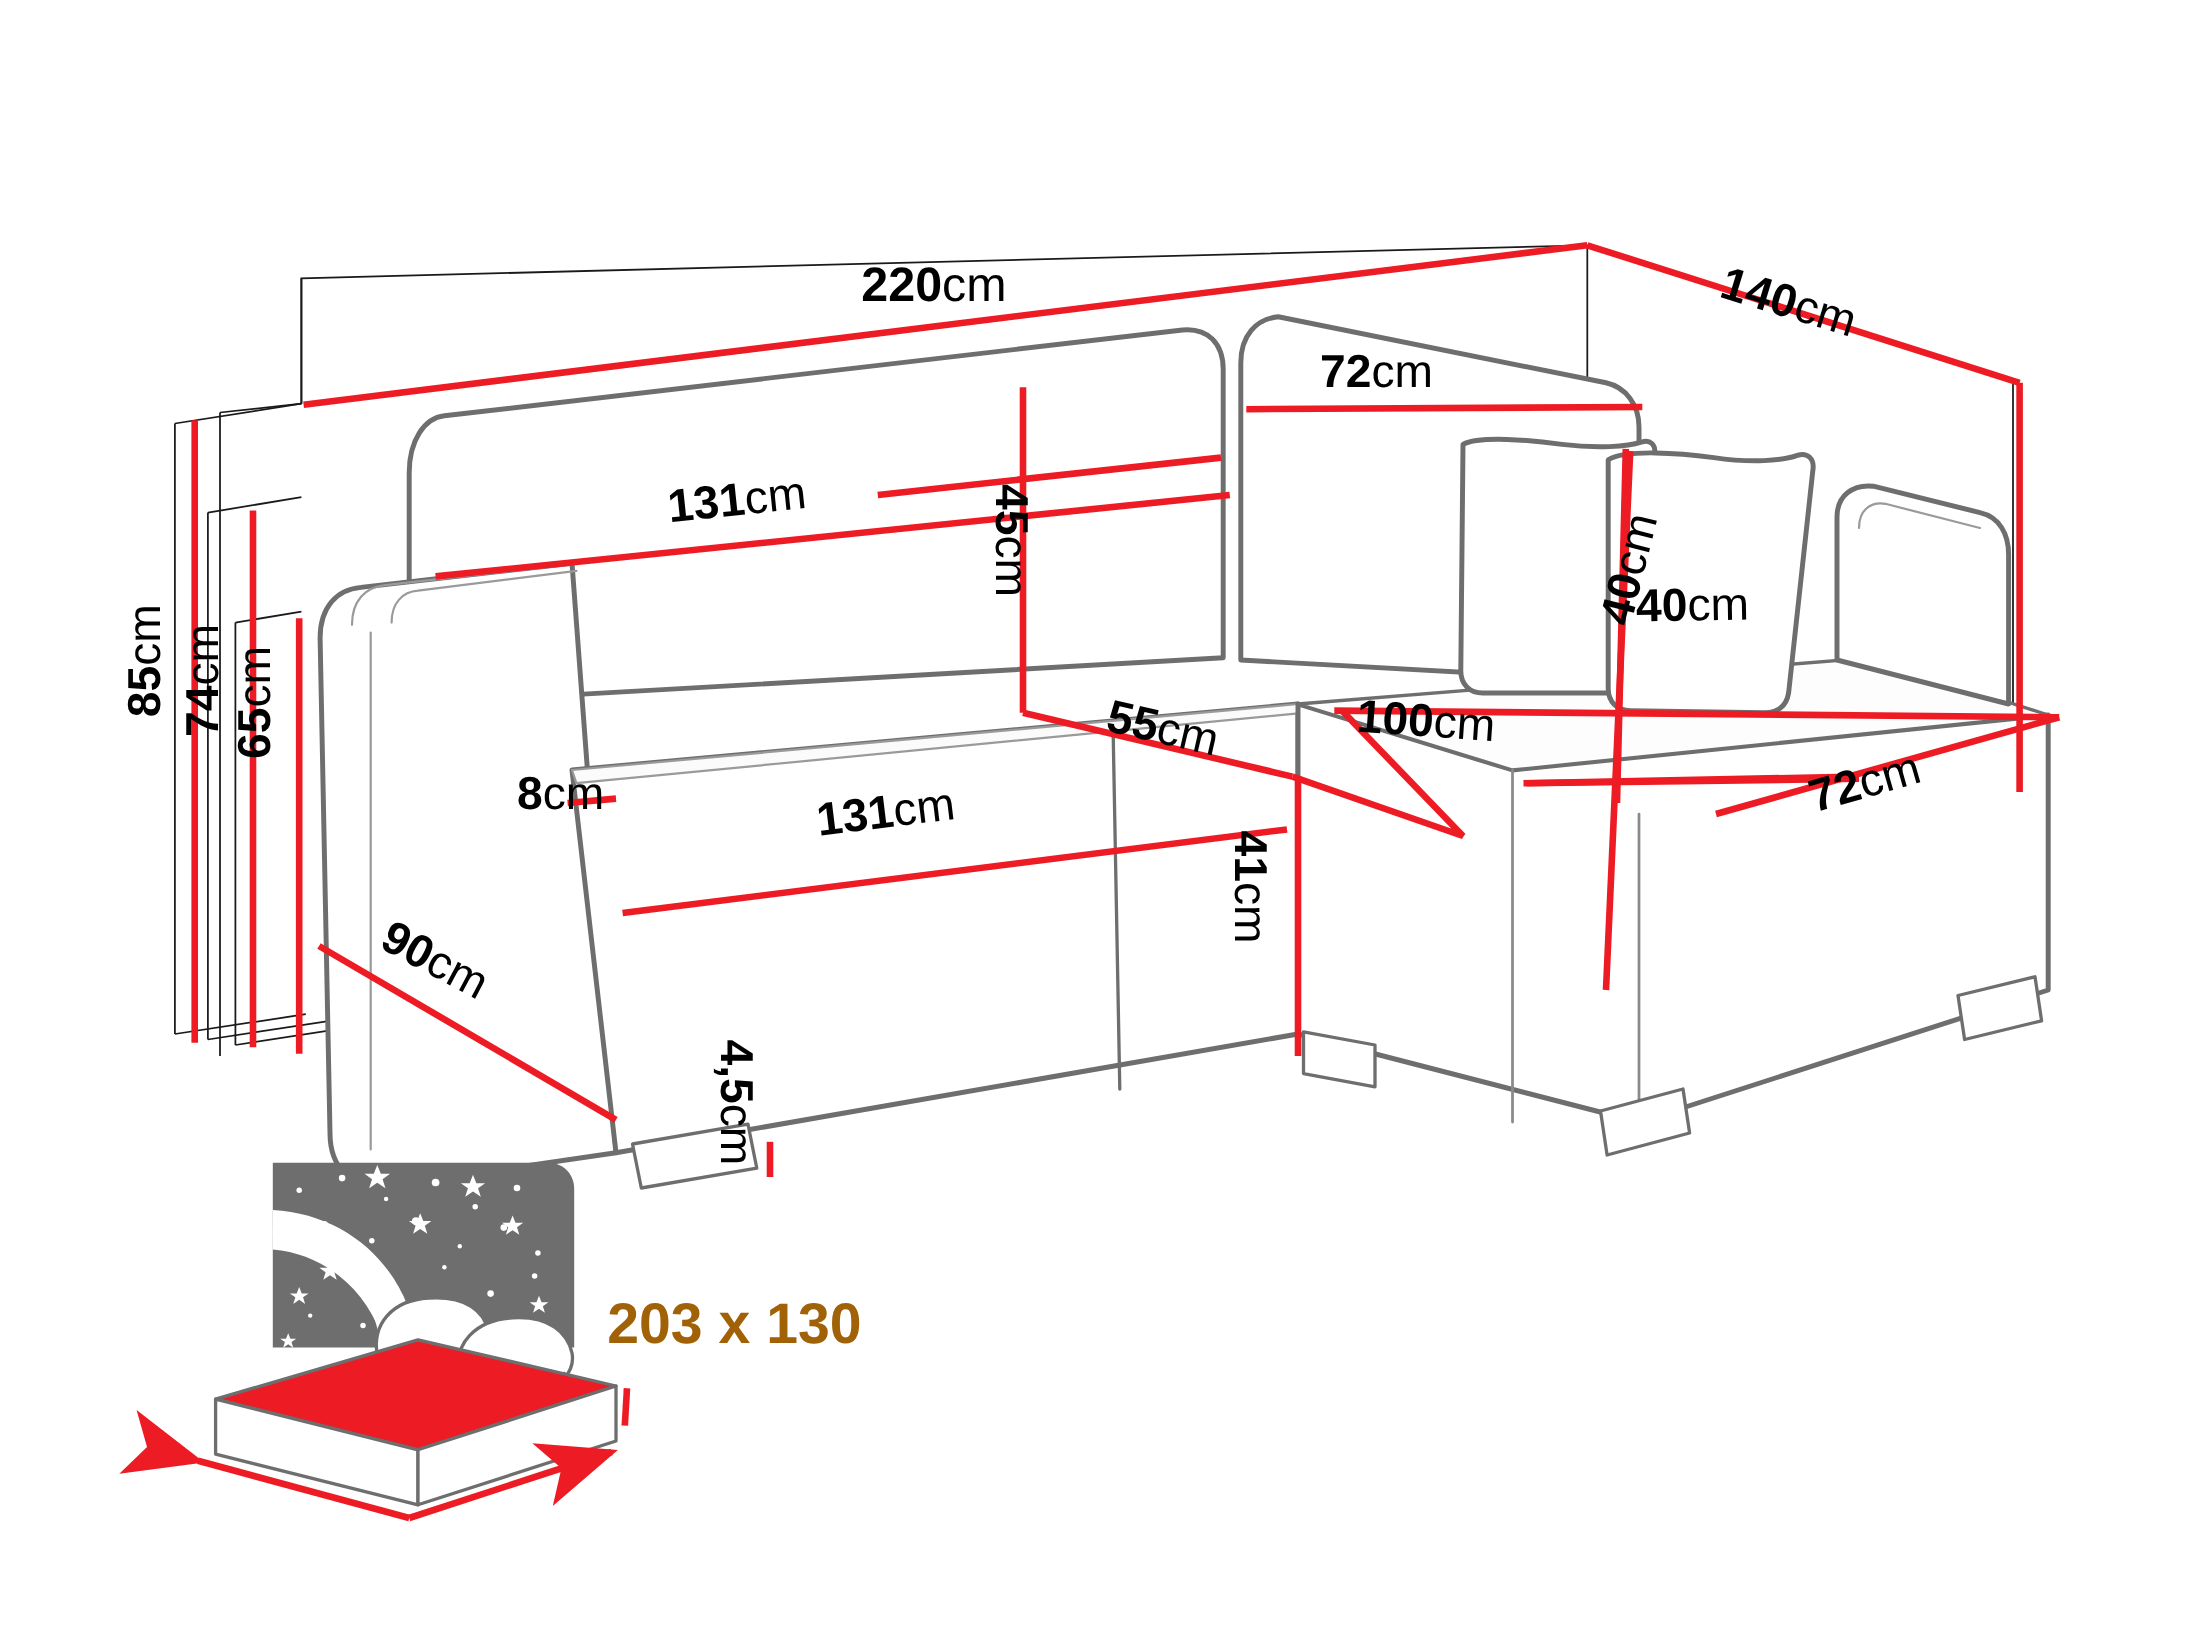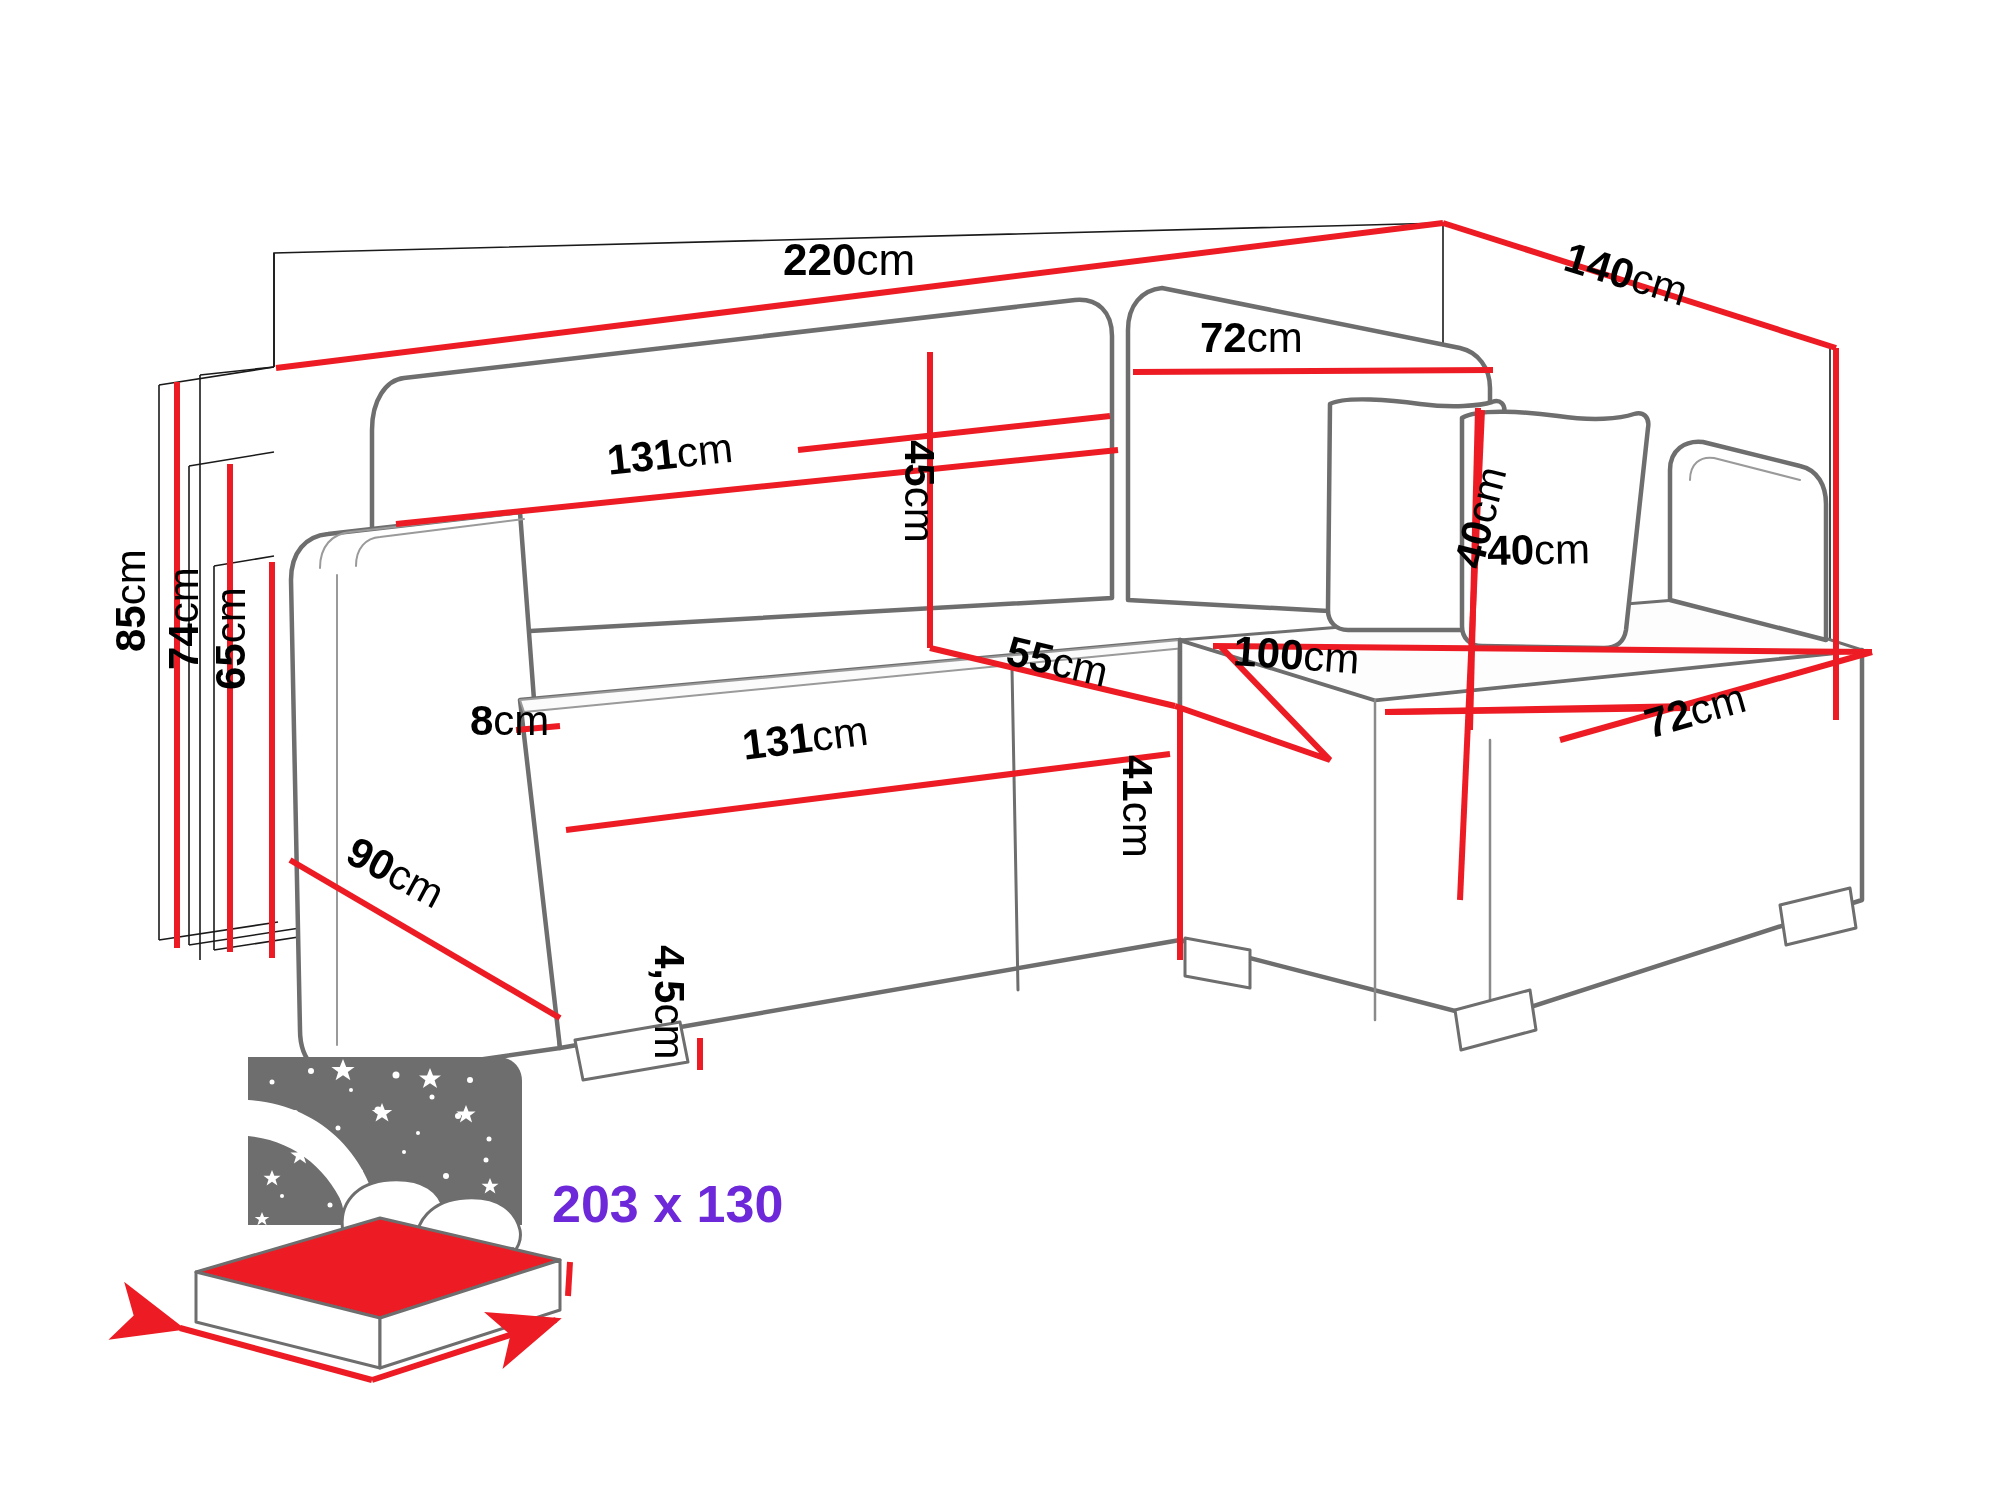--- a/index.html
+++ b/index.html
@@ -272,15 +272,15 @@
 </div>
 
 <div class="lbl" style="left:1448px;top:562px;font-size:42px;transform:rotate(-76deg);transform-origin:left top;">
   <span class="num">40</span><span class="unit">cm</span>
 </div>
 
 <div class="lbl" style="left:1487px;top:530px;font-size:42px;transform:rotate(-1deg);transform-origin:left top;">
   <span class="num">40</span><span class="unit">cm</span>
 </div>
 
-<div class="lbl" style="left:552px;top:1178px;font-size:52px;font-weight:bold;color:#6d28d9;">203 x 130</div>
+<div class="lbl" style="left:552px;top:1178px;font-size:52px;font-weight:bold;color:#a16207;">203 x 130</div>
 
 </div>
 
 </body></html>

